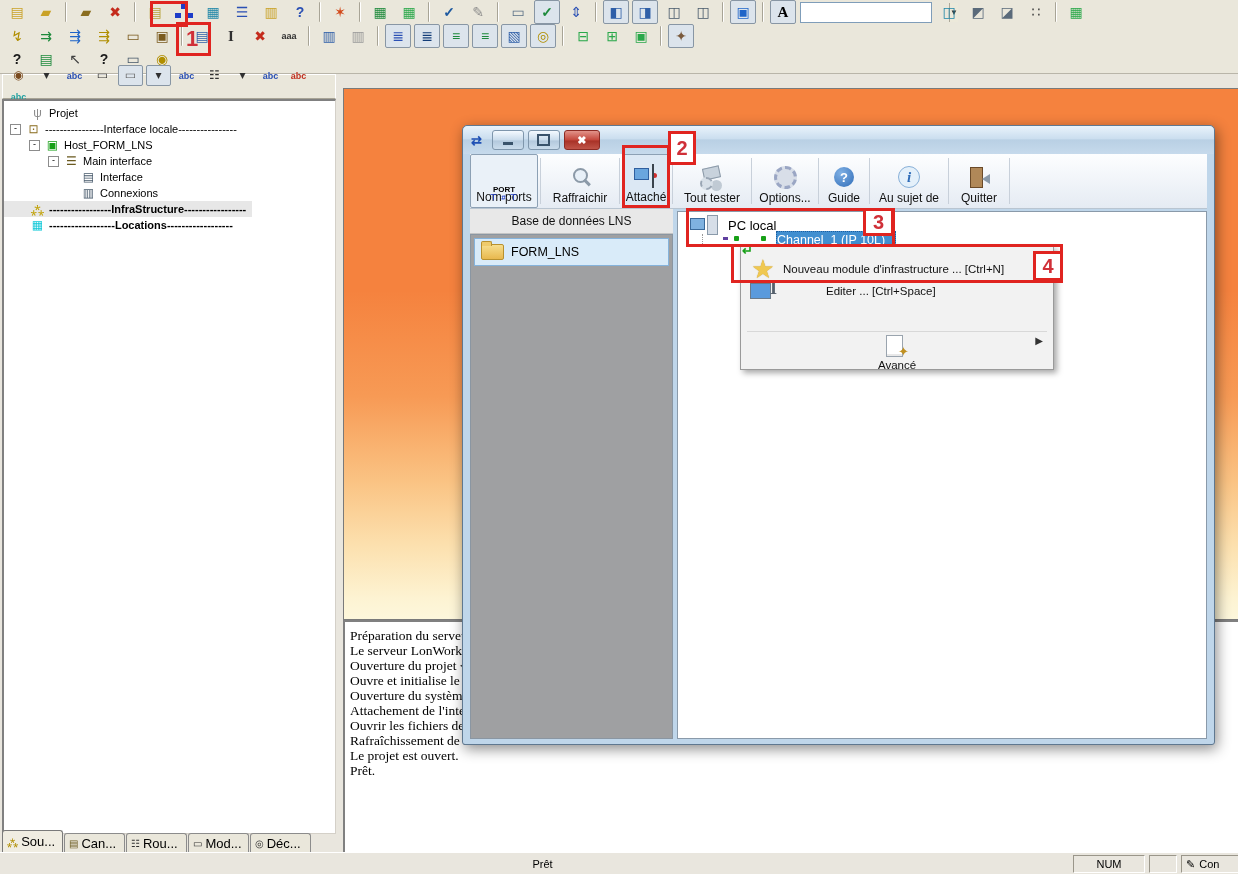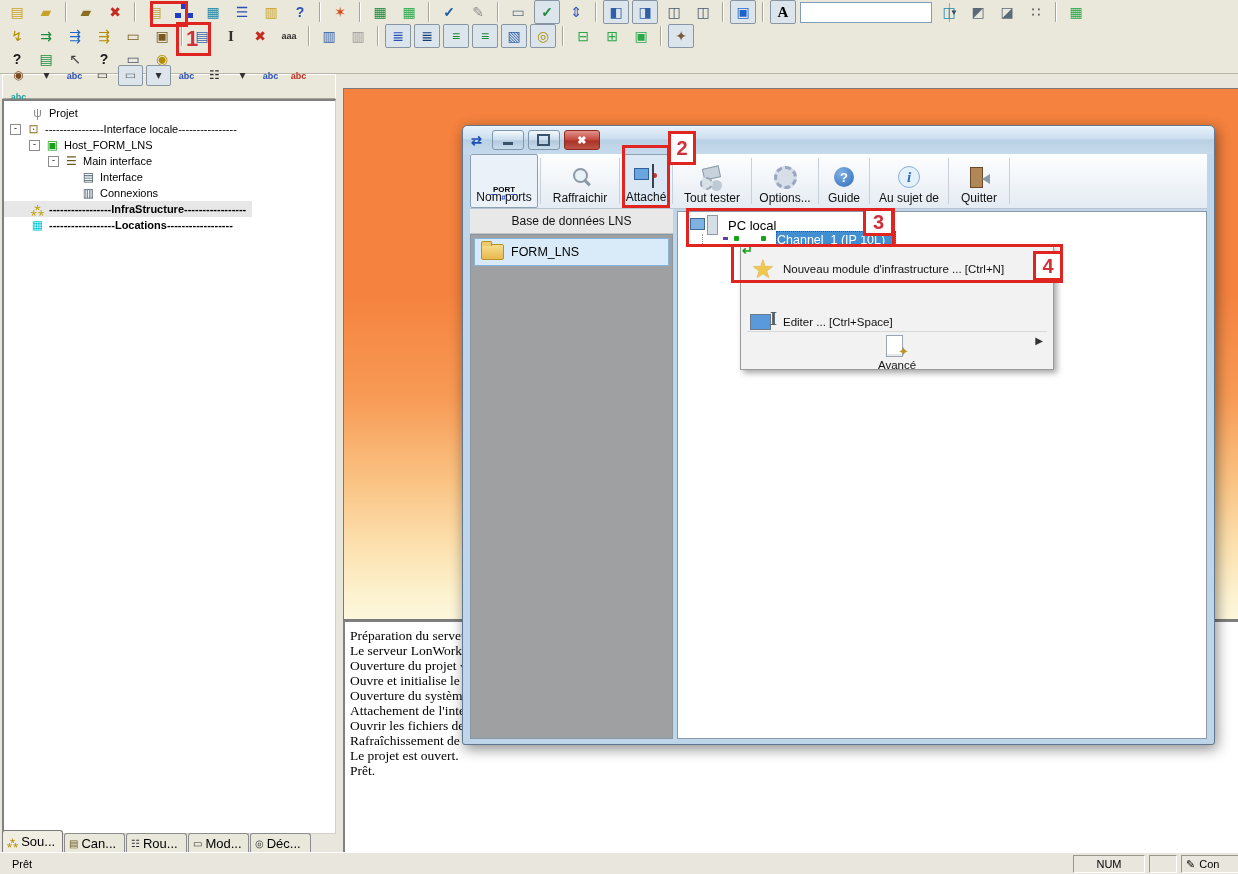--- a/index.html
+++ b/index.html
@@ -47,21 +47,21 @@
   
   #tabs{position:absolute;left:2px;top:830px;width:340px;height:22px;display:flex;align-items:flex-end;}
   .tab{display:flex;align-items:center;height:19px;width:61px;background:#EAE7DB;border:1px solid #8C8C8C;border-bottom:none;
     border-top-left-radius:3px;border-top-right-radius:3px;margin-right:1px;padding-left:4px;box-sizing:border-box;}
   .tab.active{height:22px;background:#F0EDE2;border-color:#7A7A7A;}
   .tab .tg{font-size:10px;margin-right:3px;}
   .tab .tl{font-size:13px;white-space:nowrap;}
   
   #statusbar{position:absolute;left:0;top:852px;width:1238px;height:22px;background:#E9E6DE;border-top:1px solid #FFF;
     display:flex;align-items:center;font-size:11px;}
-  #statusbar .sleft{flex:1;padding-left:12px;}
+  #statusbar .sleft{flex:1;padding-left:12px;text-align:center;}
   .spanel{height:16px;border:1px solid;border-color:#9A968A #FFF #FFF #9A968A;display:flex;align-items:center;justify-content:center;margin-right:4px;}
   
   #dialog{position:absolute;left:462px;top:125px;width:753px;height:620px;box-sizing:border-box;
     background:#BFD6EA;border:1px solid #5F7890;border-radius:5px 5px 3px 3px;box-shadow:2px 4px 14px rgba(0,0,0,.45);padding:0 7px 8px 7px;}
   #dlgtitle{height:28px;display:flex;align-items:center;
     background:linear-gradient(180deg,#E9F3FB 0%,#CBDEEF 45%,#B9D0E4 50%,#C6DAEC 100%);margin:0 -7px;padding:0 8px;border-radius:5px 5px 0 0;}
   #dlgtitle .ticon{color:#1E50B4;font-size:13px;font-weight:bold;margin-right:6px;}
   #dlgtitle .ttext{font-size:12px;color:#111;flex:1;}
   .winbtn{width:30px;height:18px;border:1px solid #7E96AC;border-radius:3px;margin-left:4px;
     background:linear-gradient(180deg,#F4FAFF,#C9DBEB 50%,#B3C9DD 55%,#CADCEC);display:flex;align-items:center;justify-content:center;}
@@ -517,21 +517,21 @@
       </div>
     </div>
   </div>
 
   <span class="retarrow">↵</span>
   <div id="ctxmenu">
     <div class="mitem" style="top:4px;height:36px;">
       <span class="staricon">★</span>
       <span class="mlab">Nouveau module d'infrastructure ... [Ctrl+N]</span>
     </div>
-    <div class="mitem" style="top:57px;height:36px;">
+    <div class="mitem" style="top:26px;height:36px;gap:43px;">
       <span class="edico"></span>
       <span class="mlab">Editer ... [Ctrl+Space]</span>
     </div>
     <div class="msep"></div>
     <div class="mitem" style="top:88px;height:30px;flex-direction:column;">
       <span class="advico"></span>
       <span class="mlab">Avancé</span>
       <span class="subarrow">▶</span>
     </div>
   </div>

